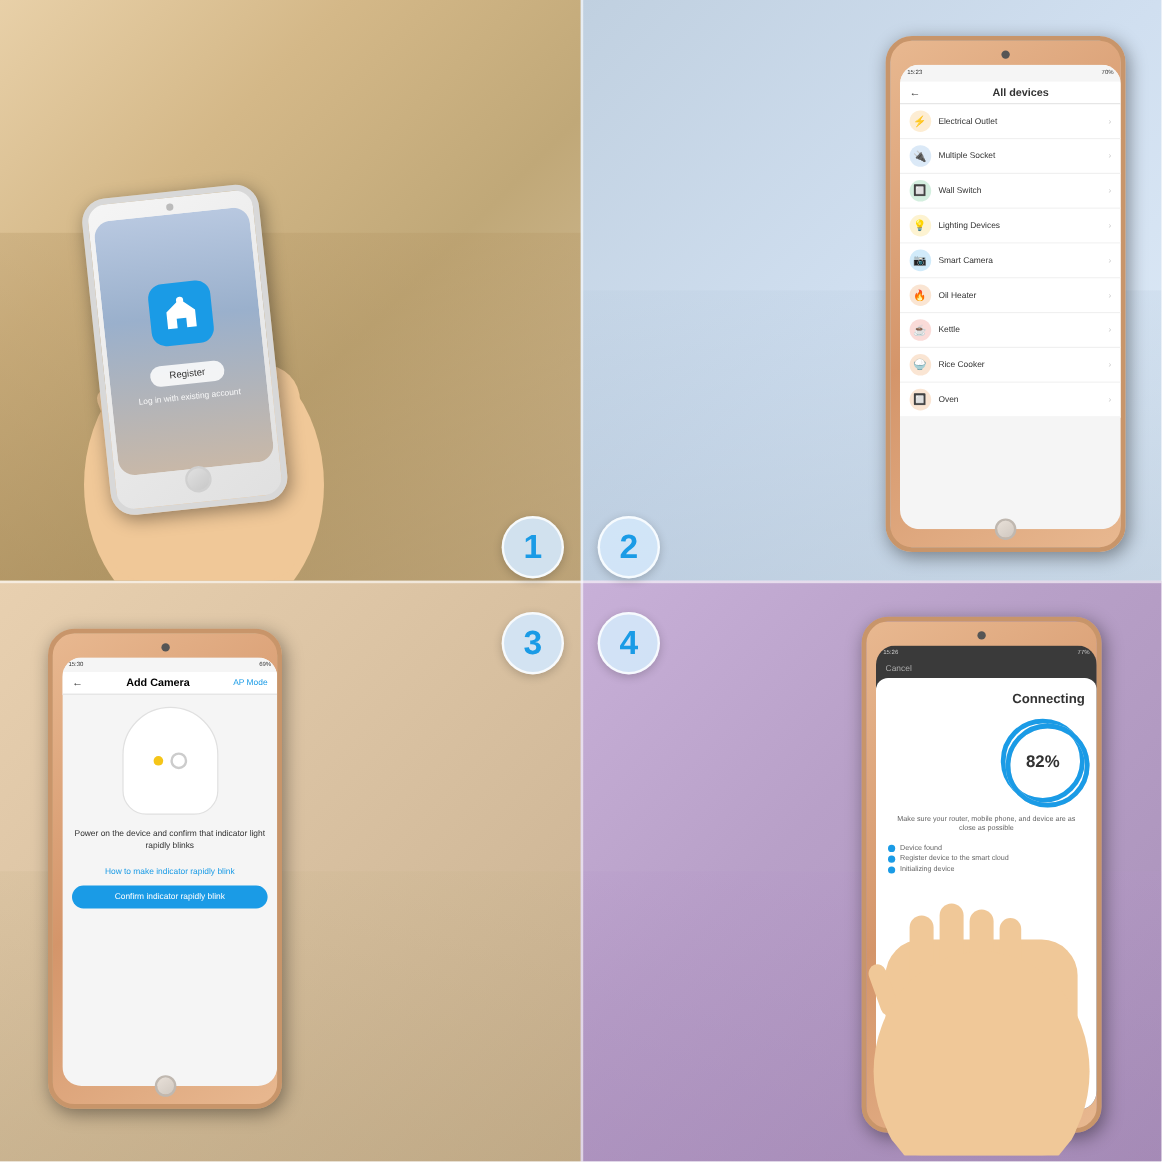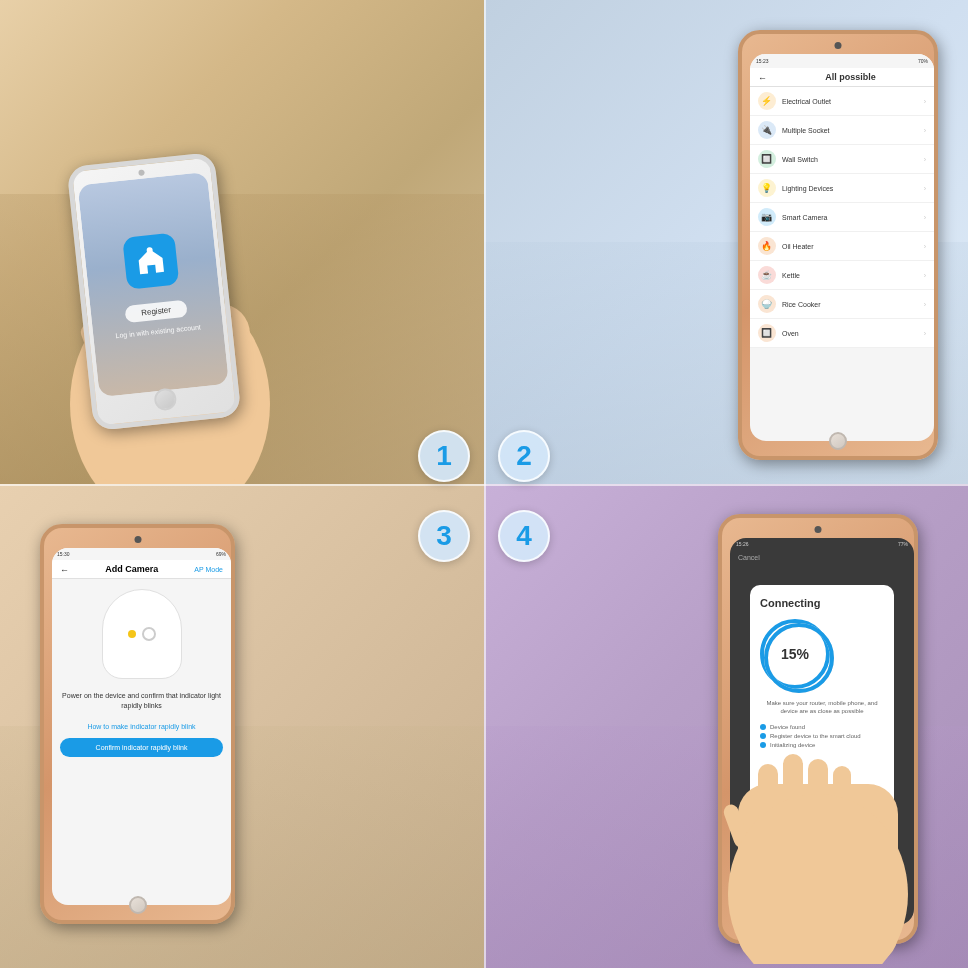--- a/index.html
+++ b/index.html
@@ -325,27 +325,27 @@
     }
 
     .conn-cancel {
       padding: 4px 8px;
       font-size: 7px;
       color: #aaa;
     }
 
     .conn-card {
       background: white;
-      margin: 20px;
+      margin: 0;
       border-radius: 10px;
       padding: 12px 10px;
       flex: 1;
       display: flex;
       flex-direction: column;
-      align-items: flex-start;
+      align-items: flex-end;
     }
 
     .conn-title {
       font-size: 11px;
       font-weight: bold;
       color: #333;
       margin-bottom: 10px;
     }
 
     .conn-circle {
@@ -484,21 +484,21 @@
     <div class="iphone gold-border" style="border-radius:22px;background:linear-gradient(145deg,#e8b890,#d4956a,#e8b890);">
       <div class="phone-camera" style="top:8px;left:50%;transform:translateX(-50%);width:7px;height:7px;background:#555;border-radius:50%;position:absolute;z-index:20;"></div>
       <div class="iphone-screen" style="position:absolute;top:16px;left:4px;right:4px;bottom:30px;border-radius:16px;overflow:hidden;">
         <div class="device-list-screen">
           <div class="dl-status-bar">
             <span>15:23</span>
             <span>70%</span>
           </div>
           <div class="dl-header">
             <span class="dl-back">←</span>
-            <span class="dl-title">All possible</span>
+            <span class="dl-title">All devices</span>
           </div>
           <div>
             <div class="device-item">
               <div class="device-icon-circle" style="background:#f5a62333;color:#f5a623;">⚡</div>
               <span class="device-name">Electrical Outlet</span>
               <span class="device-chevron">›</span>
             </div>
             <div class="device-item">
               <div class="device-icon-circle" style="background:#4a90d933;color:#4a90d9;">🔌</div>
               <span class="device-name">Multiple Socket</span>
@@ -608,21 +608,21 @@
             <span>77%</span>
           </div>
           <div class="conn-cancel">Cancel</div>
           <div class="conn-card">
             <div class="conn-title">Connecting</div>
             <div class="conn-circle">
               <svg width="78" height="78" style="position:absolute;top:-4px;left:-4px;">
                 <circle cx="39" cy="39" r="33" fill="none" stroke="#e0e0e0" stroke-width="4"></circle>
                 <circle cx="39" cy="39" r="33" fill="none" stroke="#1a9be6" stroke-width="4" stroke-dasharray="207" stroke-dashoffset="0" stroke-linecap="round" transform="rotate(-90 39 39)"></circle>
               </svg>
-              <span class="conn-percent">15%</span>
+              <span class="conn-percent">82%</span>
             </div>
             <div class="conn-subtitle">Make sure your router, mobile phone, and device
 are as close as possible</div>
             <div class="conn-checklist">
               <div class="conn-check-item">
                 <div class="check-dot"></div>
                 <span class="check-text">Device found</span>
               </div>
               <div class="conn-check-item">
                 <div class="check-dot"></div>

